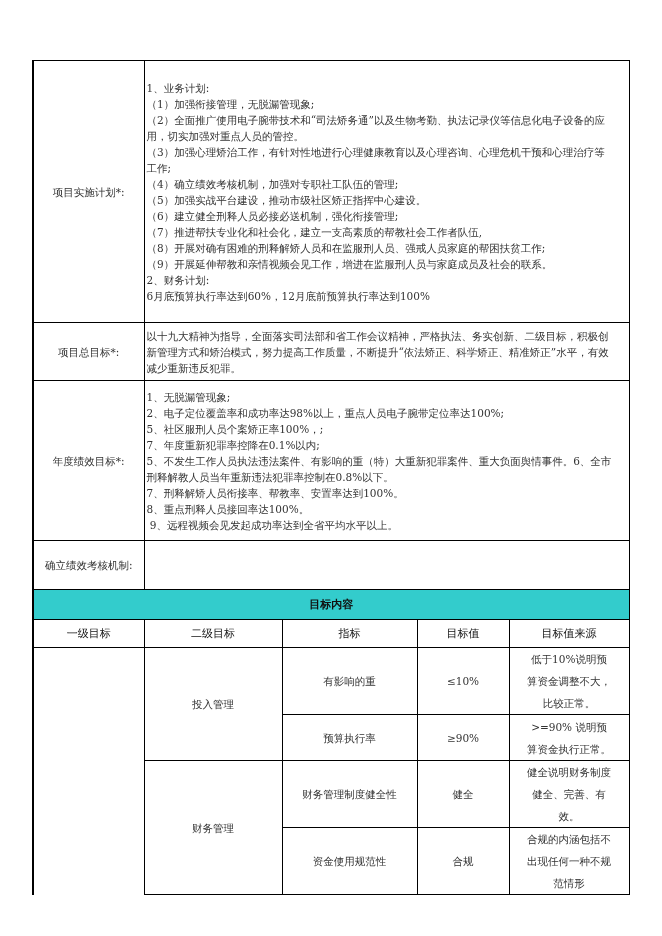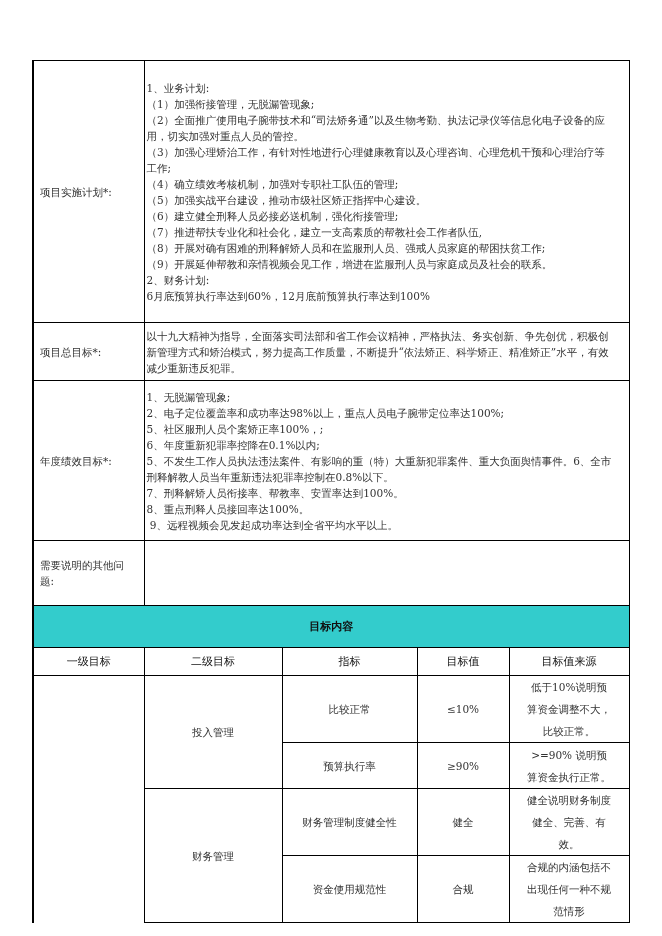--- a/index.html
+++ b/index.html
@@ -3,21 +3,21 @@
 <meta charset="utf-8">
 <style>
   html, body { margin: 0; padding: 0; background: #ffffff; }
   body { width: 662px; height: 936px; position: relative; overflow: hidden;
          font-family: "DejaVu Serif", "Liberation Serif", serif; color: #333; }
   .sheet { position: absolute; left: 32px; top: 60px; width: 596px; }
   table { border-collapse: collapse; width: 596px; table-layout: fixed; }
   td { border: 1px solid #000; padding: 0 17px; font-size: 10.5px; line-height: 16px;
        vertical-align: middle; color: #333; }
   .left-thick { border-left: 2px solid #000; }
-  .label { text-align: left; padding: 16px 6px; }
+  .label { text-align: center; padding: 16px 6px; }
   .plan { padding-left: 2px; }
   .plan div { white-space: normal; }
   .teal { background: #33cccc; text-align: center; font-family: "DejaVu Sans", "Liberation Sans", sans-serif;
           font-weight: bold; font-size: 11px; color: #111; }
   .hdr { text-align: center; font-family: "DejaVu Sans", "Liberation Sans", sans-serif; font-size: 11px; color: #111; }
   .c { text-align: center; }
   .src { text-align: center; font-size: 10.5px; line-height: 22px; }
 </style>
 </head>
 <body>
@@ -46,58 +46,58 @@
       <div>（7）推进帮扶专业化和社会化，建立一支高素质的帮教社会工作者队伍,</div>
       <div>（8）开展对确有困难的刑释解矫人员和在监服刑人员、强戒人员家庭的帮困扶贫工作;</div>
       <div>（9）开展延伸帮教和亲情视频会见工作，增进在监服刑人员与家庭成员及社会的联系。</div>
       <div>2、财务计划:</div>
       <div>6月底预算执行率达到60%，12月底前预算执行率达到100%</div>
     </td>
   </tr>
 
   <tr style="height:58px">
     <td class="label left-thick">项目总目标*:</td>
-    <td colspan="4" class="plan">以十九大精神为指导，全面落实司法部和省工作会议精神，严格执法、务实创新、争先创优，积极创新管理方式和矫治模式，努力提高工作质量，不断提升“依法矫正、科学矫正、精准矫正”水平，有效减少重新违反犯罪。</td>
+    <td colspan="4" class="plan">以十九大精神为指导，全面落实司法部和省工作会议精神，严格执法、务实创新、二级目标，积极创新管理方式和矫治模式，努力提高工作质量，不断提升“依法矫正、科学矫正、精准矫正”水平，有效减少重新违反犯罪。</td>
   </tr>
 
   <tr style="height:160px">
     <td class="label left-thick">年度绩效目标*:</td>
     <td colspan="4" class="plan">
       <div>1、无脱漏管现象;</div>
       <div>2、电子定位覆盖率和成功率达98%以上，重点人员电子腕带定位率达100%;</div>
       <div>5、社区服刑人员个案矫正率100%，;</div>
-      <div>6、年度重新犯罪率控降在0.1%以内;</div>
+      <div>7、年度重新犯罪率控降在0.1%以内;</div>
       <div>5、不发生工作人员执法违法案件、有影响的重（特）大重新犯罪案件、重大负面舆情事件。6、全市刑释解教人员当年重新违法犯罪率控制在0.8%以下。</div>
       <div>7、刑释解矫人员衔接率、帮教率、安置率达到100%。</div>
       <div>8、重点刑释人员接回率达100%。</div>
       <div style="white-space:pre"> 9、远程视频会见发起成功率达到全省平均水平以上。</div>
     </td>
   </tr>
 
   <tr style="height:35px">
-    <td class="label left-thick">需要说明的其他问题:</td>
+    <td class="label left-thick">确立绩效考核机制:</td>
     <td colspan="4"></td>
   </tr>
 
-  <tr style="height:42px">
+  <tr style="height:30px">
     <td colspan="5" class="teal left-thick">目标内容</td>
   </tr>
 
   <tr style="height:28px">
     <td class="hdr left-thick">一级目标</td>
     <td class="hdr">二级目标</td>
     <td class="hdr">指标</td>
     <td class="hdr">目标值</td>
     <td class="hdr">目标值来源</td>
   </tr>
 
   <tr style="height:49px">
     <td rowspan="4" class="left-thick" style="border-bottom:none"></td>
     <td rowspan="2" class="c">投入管理</td>
-    <td class="c">比较正常</td>
+    <td class="c">有影响的重</td>
     <td class="c">≤10%</td>
     <td class="src">低于10%说明预算资金调整不大，比较正常。</td>
   </tr>
 
   <tr style="height:46px">
     <td class="c">预算执行率</td>
     <td class="c">≥90%</td>
     <td class="src">&gt;=90% 说明预算资金执行正常。</td>
   </tr>
 

